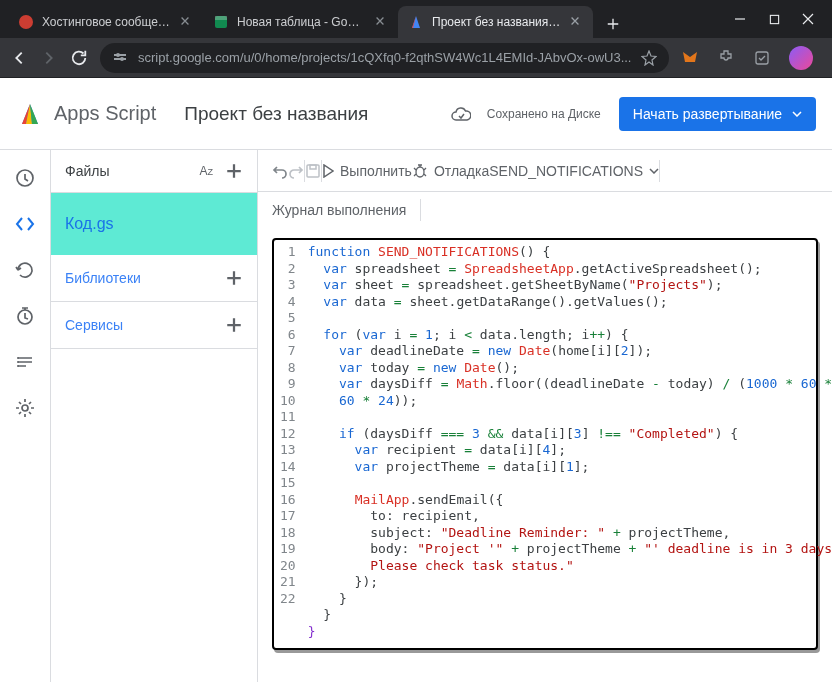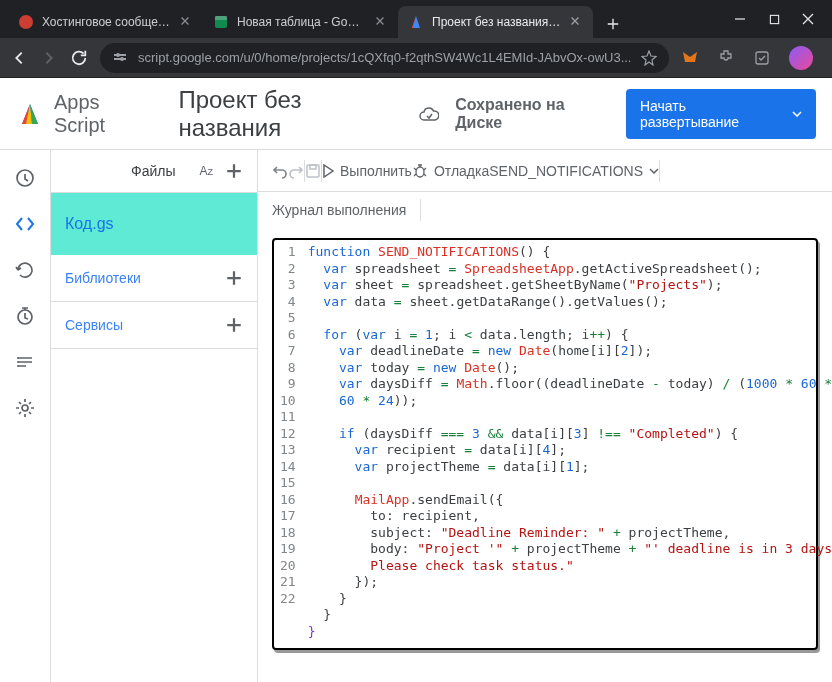--- a/index.html
+++ b/index.html
@@ -21,29 +21,29 @@
 .url-box { flex: 1; background: #202124; border-radius: 20px; height: 30px; display: flex; align-items: center; padding: 0 12px; gap: 10px; color: #9aa0a6; font-size: 13px; }
 .url-text { flex: 1; white-space: nowrap; overflow: hidden; text-overflow: ellipsis; }
 .addr-icons { display: flex; align-items: center; gap: 18px; color: #9aa0a6; }
 .ext-icon { width: 18px; height: 18px; }
 .avatar { width: 24px; height: 24px; border-radius: 50%; background: linear-gradient(135deg, #8b5cf6, #ec4899); }
 .content { flex: 1; background: #fff; display: flex; flex-direction: column; overflow: hidden; }
 .app-header { height: 72px; display: flex; align-items: center; padding: 0 16px; gap: 18px; border-bottom: 1px solid #dadce0; }
 .logo { display: flex; align-items: center; gap: 10px; }
 .logo-icon { width: 28px; height: 28px; }
 .logo-text { font-size: 20px; color: #5f6368; }
-.proj-title { font-size: 24px; color: #3c4043; margin-left: 10px; }
-.cloud-status { display: flex; align-items: center; gap: 16px; color: #5f6368; font-size: 16px; margin-left: auto; font-weight: bold; }
+.proj-title { font-size: 19px; color: #3c4043; margin-left: 10px; }
+.cloud-status { display: flex; align-items: center; gap: 16px; color: #5f6368; font-size: 12px; margin-left: auto; }
 .deploy-btn { background: #1a73e8; color: #fff; border-radius: 4px; padding: 9px 14px; font-size: 14px; display: flex; align-items: center; gap: 10px; }
 .main-area { flex: 1; display: flex; overflow: hidden; }
 .rail { width: 50px; background: #fff; display: flex; flex-direction: column; align-items: center; padding-top: 12px; gap: 14px; }
 .rail-btn { width: 32px; height: 32px; display: flex; align-items: center; justify-content: center; color: #5f6368; border-radius: 50%; }
 .rail-btn.active { color: #1a73e8; }
 .sidebar { width: 208px; border-left: 1px solid #dadce0; border-right: 1px solid #dadce0; display: flex; flex-direction: column; }
-.sb-section { padding: 12px 14px; display: flex; align-items: center; justify-content: flex-end; color: #3c4043; font-size: 14px; border-bottom: 1px solid #dadce0; gap: 24px; }
+.sb-section { padding: 12px 14px; display: flex; align-items: center; justify-content: space-between; color: #3c4043; font-size: 14px; border-bottom: 1px solid #dadce0; }
 .sb-section-head { font-weight: 500; }
 .sb-icons { display: flex; gap: 12px; color: #5f6368; align-items: center; }
 .sb-file { padding: 22px 14px; color: #1a73e8; font-size: 16px; background: #5eead4; }
 .sb-plain { padding: 14px 14px; display: flex; align-items: center; justify-content: space-between; color: #3b82f6; font-size: 14px; border-bottom: 1px solid #dadce0; }
 .editor-area { flex: 1; display: flex; flex-direction: column; overflow: hidden; }
 .toolbar { height: 42px; display: flex; align-items: center; padding: 0 14px; gap: 0; color: #5f6368; font-size: 14px; border-bottom: 1px solid #dadce0; }
 .tb-divider { width: 1px; height: 22px; background: #dadce0; }
 .tb-item { display: flex; align-items: center; gap: 6px; }
 .log-bar { height: 36px; display: flex; align-items: center; padding: 0 14px; color: #5f6368; font-size: 14px; }
 .code-wrap { flex: 1; padding: 10px 14px 14px 14px; overflow: auto; }

